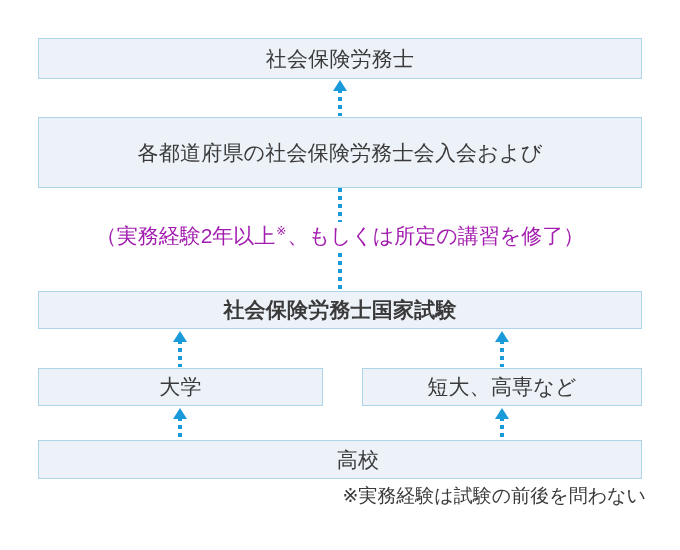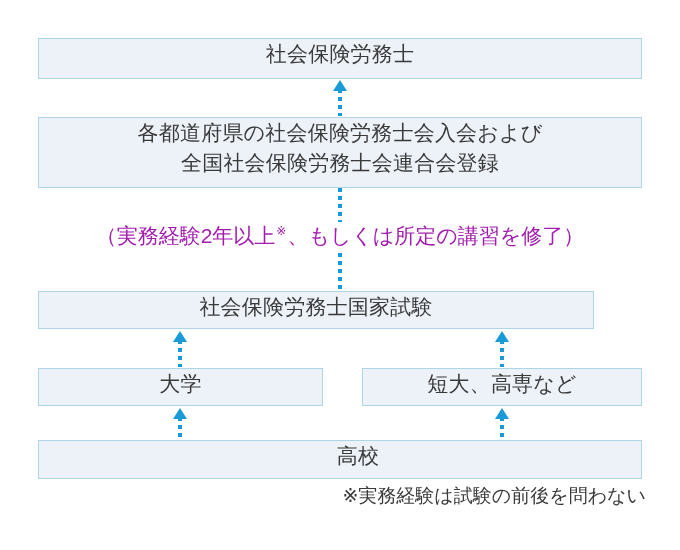--- a/index.html
+++ b/index.html
@@ -17,35 +17,36 @@
     height: 550px;
     background: #ffffff;
     overflow: hidden;
   }
   .node {
     position: absolute;
     box-sizing: border-box;
     background: #edf2f9;
     border: 1px solid #aed4e9;
     display: flex;
+    align-items: center;
     justify-content: center;
     text-align: center;
     line-height: 1.42;
     font-size: 21px;
     color: #3a3a3a;
     letter-spacing: 0.2px;
   }
   .node .label {
     display: block;
     width: 100%;
   }
   
   #node-sharoushi      { left: 38px;  top: 38px;  width: 604px; height: 41px; }
   #node-registration   { left: 38px;  top: 117px; width: 604px; height: 71px; }
-  #node-exam           { left: 38px;  top: 291px; width: 556px; height: 38px; }
+  #node-exam           { left: 38px;  top: 291px; width: 604px; height: 38px; font-weight: bold; }
   #node-university     { left: 38px;  top: 368px; width: 285px; height: 38px; }
   #node-junior-college { left: 362px; top: 368px; width: 280px; height: 38px; }
   #node-highschool     { left: 38px;  top: 440px; width: 604px; height: 39px; padding-left: 36px; }
 
   .note-line {
     position: absolute;
     left: 0;
     top: 222px;
     width: 680px;
     text-align: center;
@@ -113,21 +114,20 @@
   </div>
 
   <div class="arrow" id="arrow-exam-to-registration">
     <span class="head"></span>
     <span class="shaft"></span>
   </div>
 
   <div class="node" id="node-registration">
     <span class="label">
       <span>各都道府県の社会保険労務士会入会および</span><br>
-      <span>全国社会保険労務士会連合会登録</span>
     </span>
   </div>
 
   <div class="arrow no-head" id="arrow-note-gap-upper">
 
     <span class="shaft"></span>
   </div>
 
   <div class="note-line">
     <span>（実務経験2年以上</span><sup>※</sup><span>、もしくは所定の講習を修了）</span>

